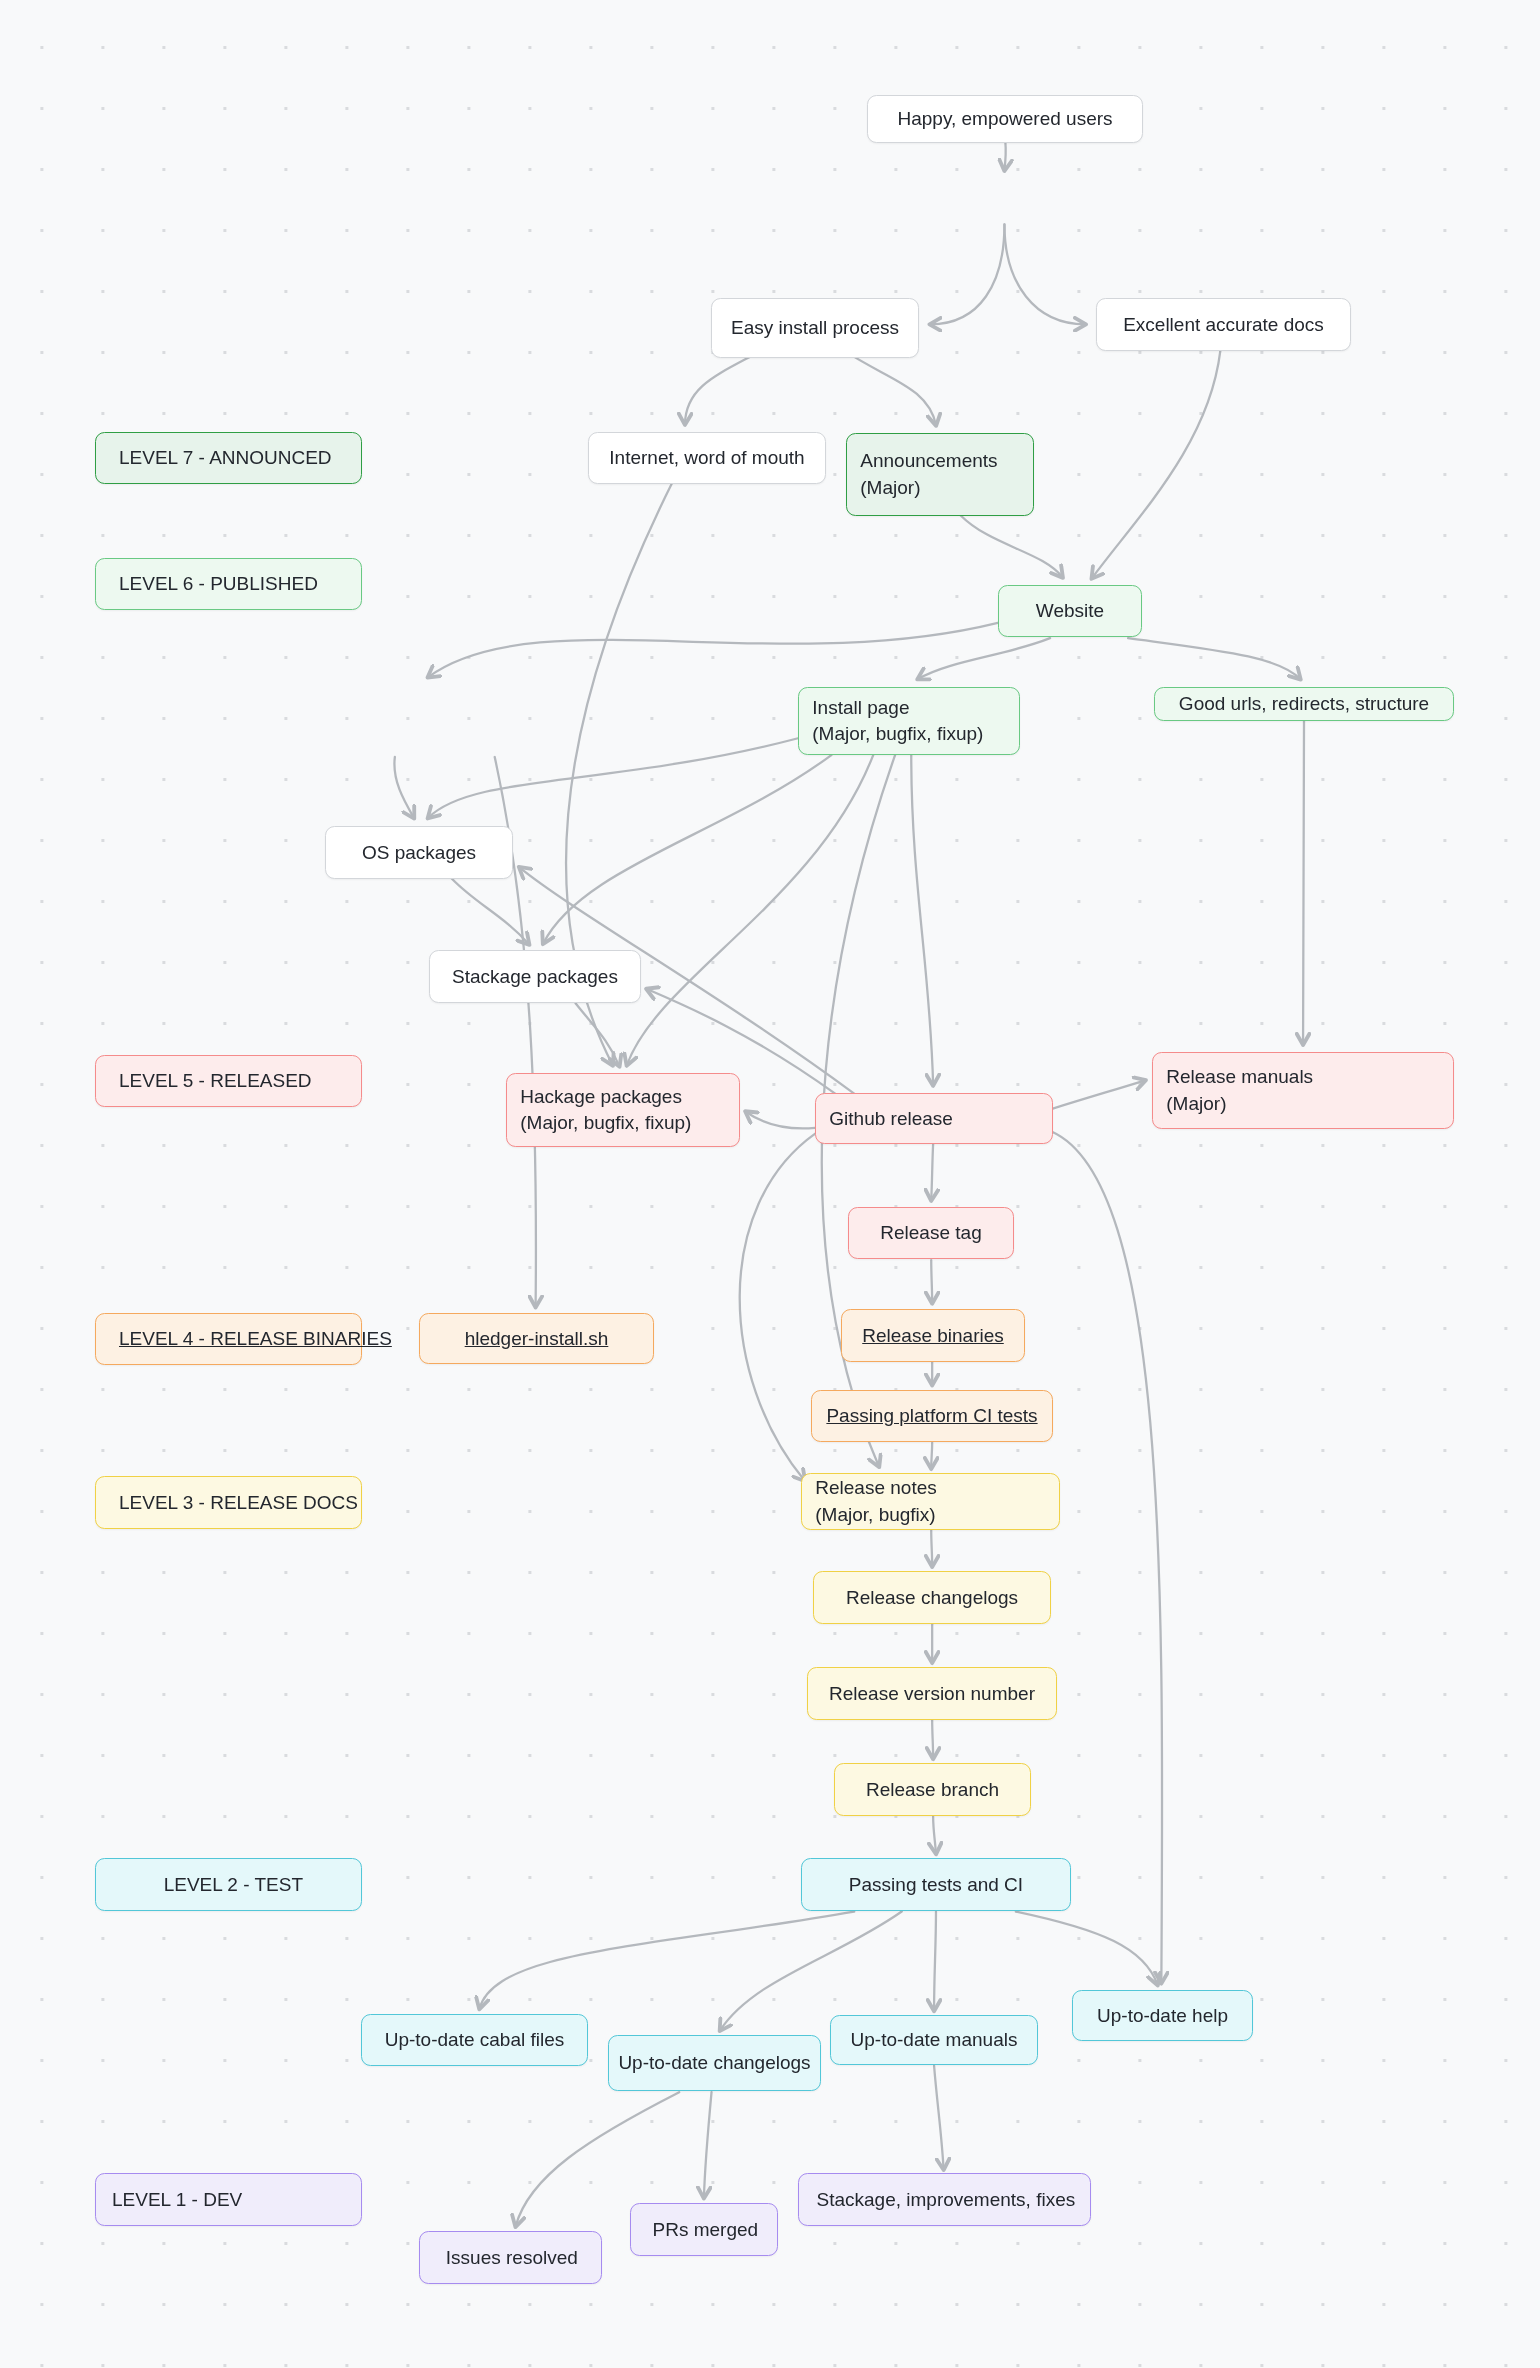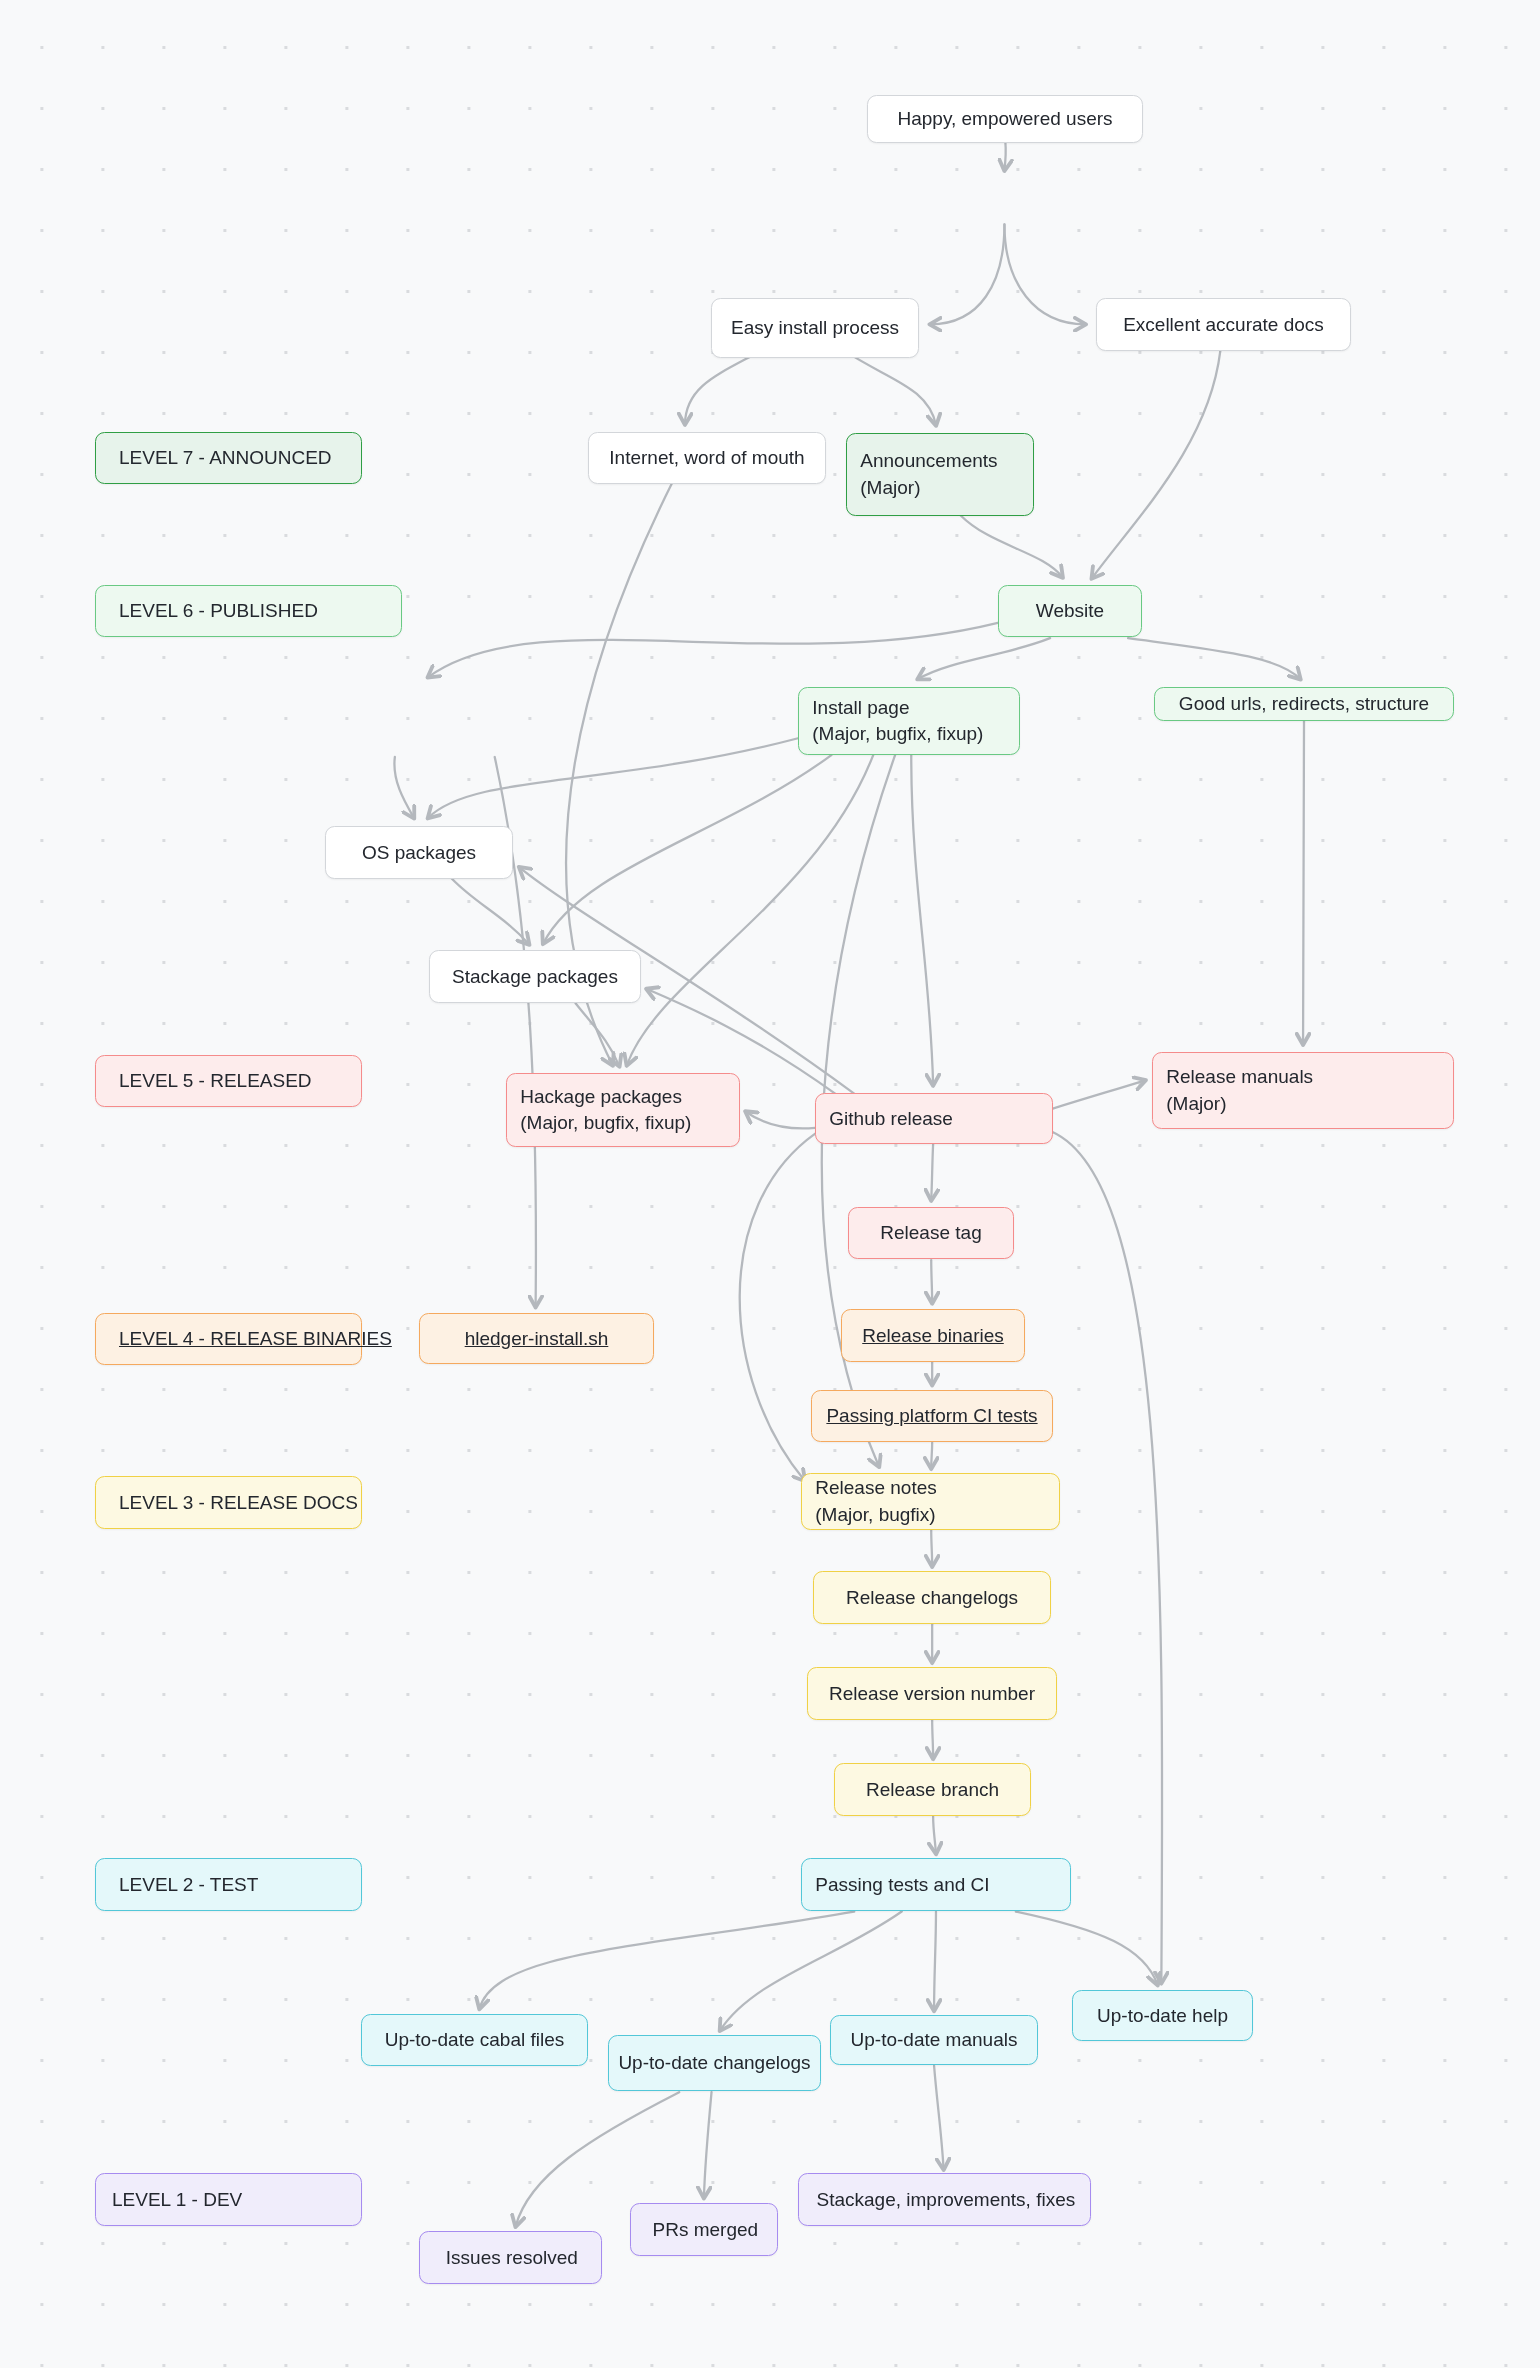--- a/index.html
+++ b/index.html
@@ -25,21 +25,21 @@
   }
   .node span{white-space:nowrap;}
   .center{align-items:center;text-align:center;}
   .left{align-items:flex-start;text-align:left;}
   .lvl{padding-left:23px;}
   .g7{background:#e7f3eb;border-color:#2f9e44;}
   .g6{background:#edf9f0;border-color:#69c983;}
   .r5{background:#fdecec;border-color:#f58b8b;}
   .o4{background:#fdf1e3;border-color:#f5a95e;text-decoration:underline;}
   .y3{background:#fdf9e2;border-color:#f0d145;}
-  .c2{background:#e4f8fa;border-color:#52c7d8;}
+  .c2{background:#e4f8fa;border-color:#52c7d8;align-items:center;}
   .p1{background:#f0edfb;border-color:#a68bf0;padding-left:16px;}
 </style>
 </head>
 <body>
 
 <div class="canvas">
 
   <svg class="edges" viewBox="0 0 1620 2490" xmlns="http://www.w3.org/2000/svg">
     <defs>
       <marker id="arrow" viewBox="0 0 10 10" refX="7.5" refY="5" markerWidth="7" markerHeight="7" orient="auto-start-reverse">
@@ -104,21 +104,21 @@
     <span>LEVEL 7 - ANNOUNCED</span>
   </div>
   <div class="node center" style="left:588px;top:432px;width:238px;height:52px">
     <span>Internet, word of mouth</span>
   </div>
   <div class="node g7 left" style="left:846px;top:433px;width:188px;height:83px">
     <span>Announcements</span>
     <span>(Major)</span>
   </div>
 
-  <div class="node g6 left lvl" style="left:95px;top:585px;width:307px;height:52px">
+  <div class="node g6 left lvl" style="left:95px;top:558px;width:267px;height:52px">
     <span>LEVEL 6 - PUBLISHED</span>
   </div>
   <div class="node g6 center" style="left:998px;top:585px;width:144px;height:52px">
     <span>Website</span>
   </div>
   <div class="node g6 left" style="left:798px;top:687px;width:222px;height:68px">
     <span>Install page</span>
     <span>(Major, bugfix, fixup)</span>
   </div>
   <div class="node g6 center" style="left:1154px;top:687px;width:300px;height:34px">

